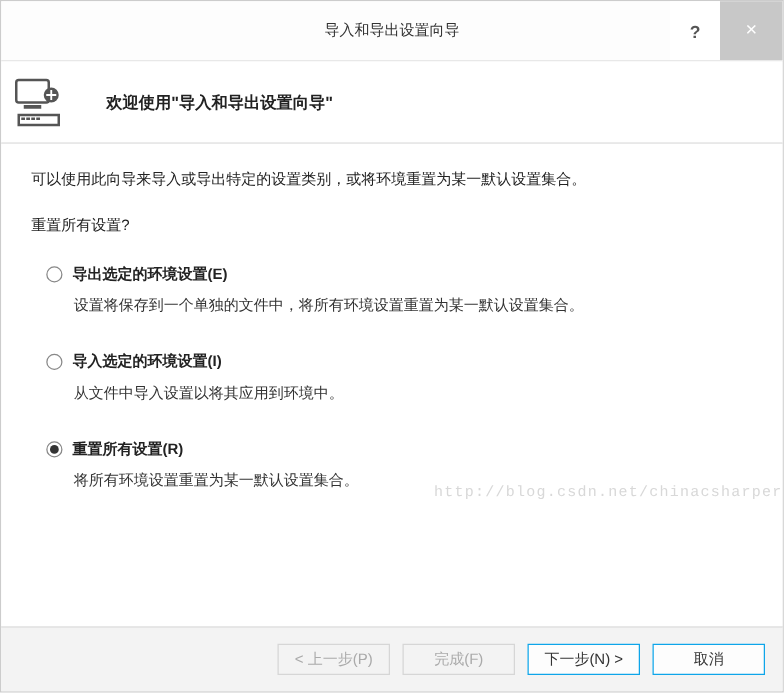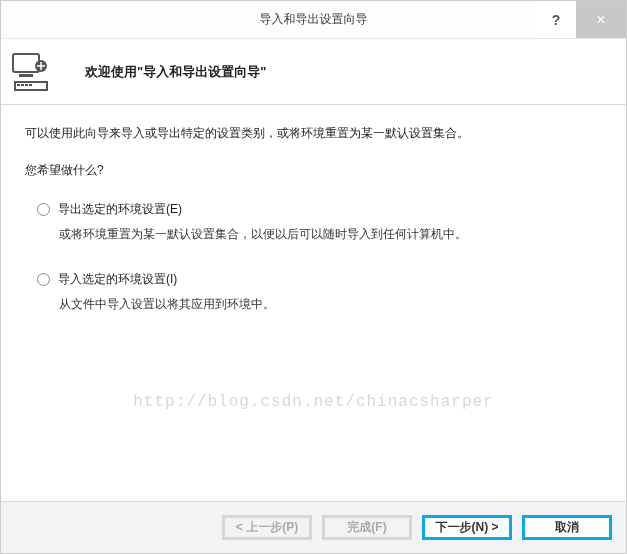--- a/index.html
+++ b/index.html
@@ -13,21 +13,21 @@
   .window {
     width: 627px;
     height: 554px;
     background: #fff;
     border: 1px solid #ccc;
     display: flex;
     flex-direction: column;
     position: relative;
   }
   .titlebar {
-    height: 38px;
+    height: 48px;
     background: #fdfdfd;
     display: flex;
     align-items: center;
     position: relative;
     border-bottom: 1px solid #e8e8e8;
   }
   .titlebar-title {
     position: absolute;
     left: 0; right: 0;
     text-align: center;
@@ -101,62 +101,61 @@
     justify-content: center;
     background: #fff;
   }
   .radio.selected::after {
     content: "";
     width: 7px; height: 7px;
     border-radius: 50%;
     background: #333;
   }
   .radio-label {
-    font-weight: normal;
+    font-weight: bold;
     font-size: 12px;
   }
   .radio-desc {
     margin-left: 22px;
     font-size: 12px;
     color: #333;
   }
   .watermark {
     position: absolute;
-    top: 288px;
+    top: 272px;
     left: 0; right: 0;
-    text-align: center;
+    text-align: right;
     color: #d8d8d8;
-    font-size: 16px;
+    font-size: 12px;
     font-family: "Courier New", monospace;
     letter-spacing: 1px;
     pointer-events: none;
     z-index: 0;
   }
   .footer {
     height: 52px;
     border-top: 1px solid #d8d8d8;
     background: #f3f3f3;
     display: flex;
     align-items: center;
     justify-content: flex-end;
     padding: 0 14px;
     gap: 10px;
   }
   .btn {
     min-width: 90px;
     height: 25px;
-    border: 3px solid #0ea5e9;
+    border: 1px solid #0ea5e9;
     background: #fdfdfd;
     font-size: 12px;
     display: inline-flex;
     align-items: center;
     justify-content: center;
     padding: 0 10px;
     color: #333;
-    font-weight: bold;
   }
   .btn.disabled {
     color: #aaa;
     border-color: #d6d6d6;
     background: #f3f3f3;
   }
 </style>
 </head>
 <body>
 
@@ -182,40 +181,47 @@
       <rect x="14" y="32" width="3" height="2" fill="#555"></rect>
         <rect x="18" y="32" width="3" height="2" fill="#555"></rect>
     </svg>
     <div class="header-text">欢迎使用"导入和导出设置向导"</div>
   </div>
 
   <div class="content">
     <div class="watermark">http://blog.csdn.net/chinacsharper</div>
 
     <div class="intro">可以使用此向导来导入或导出特定的设置类别，或将环境重置为某一默认设置集合。</div>
-    <div class="prompt">您希望做什么?</div>
+    <div class="prompt">重置所有设置?</div>
 
     <div class="radio-group">
 
       <div class="radio-item">
         <div class="radio-row">
           <span class="radio"></span>
           <span class="radio-label">导出选定的环境设置(E)</span>
         </div>
-        <div class="radio-desc">或将环境重置为某一默认设置集合，以便以后可以随时导入到任何计算机中。</div>
+        <div class="radio-desc">设置将保存到一个单独的文件中，将所有环境设置重置为某一默认设置集合。</div>
       </div>
 
       <div class="radio-item">
         <div class="radio-row">
           <span class="radio"></span>
           <span class="radio-label">导入选定的环境设置(I)</span>
         </div>
         <div class="radio-desc">从文件中导入设置以将其应用到环境中。</div>
       </div>
 
+      <div class="radio-item">
+        <div class="radio-row">
+          <span class="radio selected"></span>
+          <span class="radio-label">重置所有设置(R)</span>
+        </div>
+        <div class="radio-desc">将所有环境设置重置为某一默认设置集合。</div>
+      </div>
 
     </div>
   </div>
 
   <div class="footer">
     <div class="btn disabled">&lt; 上一步(P)</div>
     <div class="btn disabled">完成(F)</div>
     <div class="btn">下一步(N) &gt;</div>
     <div class="btn">取消</div>
   </div>

